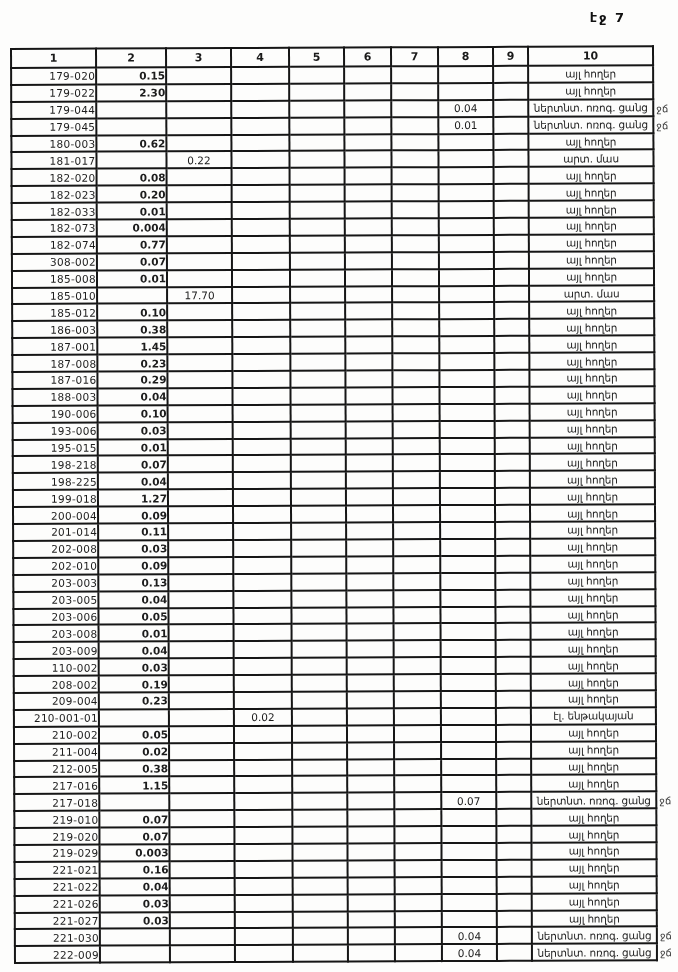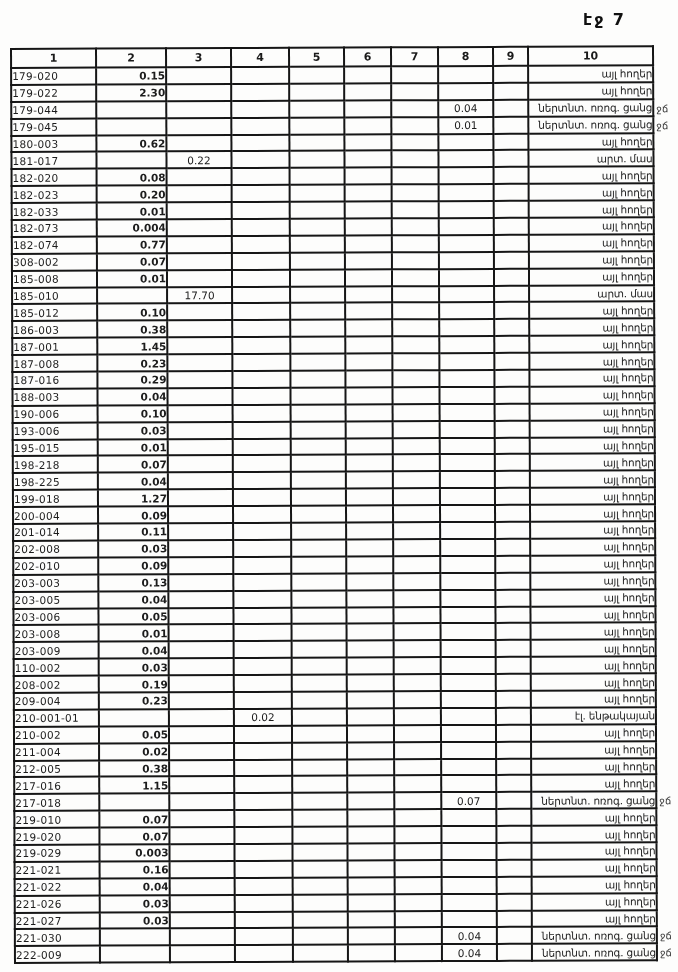--- a/index.html
+++ b/index.html
@@ -7,21 +7,21 @@
     width:678px;height:972px;
     background:#fdfdfc;
     font-family:"DejaVu Sans", sans-serif;
     color:#151515;
     position:relative;
     overflow:hidden;
   }
   .page-number{
     position:absolute;
     top:10px;right:52px;
-    font-size:16px;
+    font-size:13px;
     font-weight:bold;
     letter-spacing:2px;
     color:#111;
   }
   .table-wrap{
     position:absolute;
     left:10px;top:48px;
     width:644px;
     transform:rotate(-0.25deg);
     transform-origin:left top;
@@ -45,25 +45,25 @@
     text-align:center;
     color:#1a1a1a;
   }
   table.scan-table td{
     height:14.9px;
     font-size:10.5px;
     vertical-align:middle;
     position:relative;
     color:#1c1c1c;
   }
-  td.col-0{text-align:left;padding-left:4px;letter-spacing:0.3px;}
+  td.col-0{text-align:right;padding-left:4px;letter-spacing:0.3px;}
   td.col-1{text-align:right;font-weight:600;}
   td.col-2, td.col-3, td.col-4, td.col-5, td.col-6, td.col-7, td.col-8{text-align:center;}
   td.col-9{
-    text-align:right;
+    text-align:center;
     padding-left:3px;
     font-size:9.5px;
     letter-spacing:-0.2px;
   }
   .note-mark{
     position:absolute;
     left:calc(100% + 4px);
     top:3px;
     font-size:10px;
     color:#3a3a3a;

